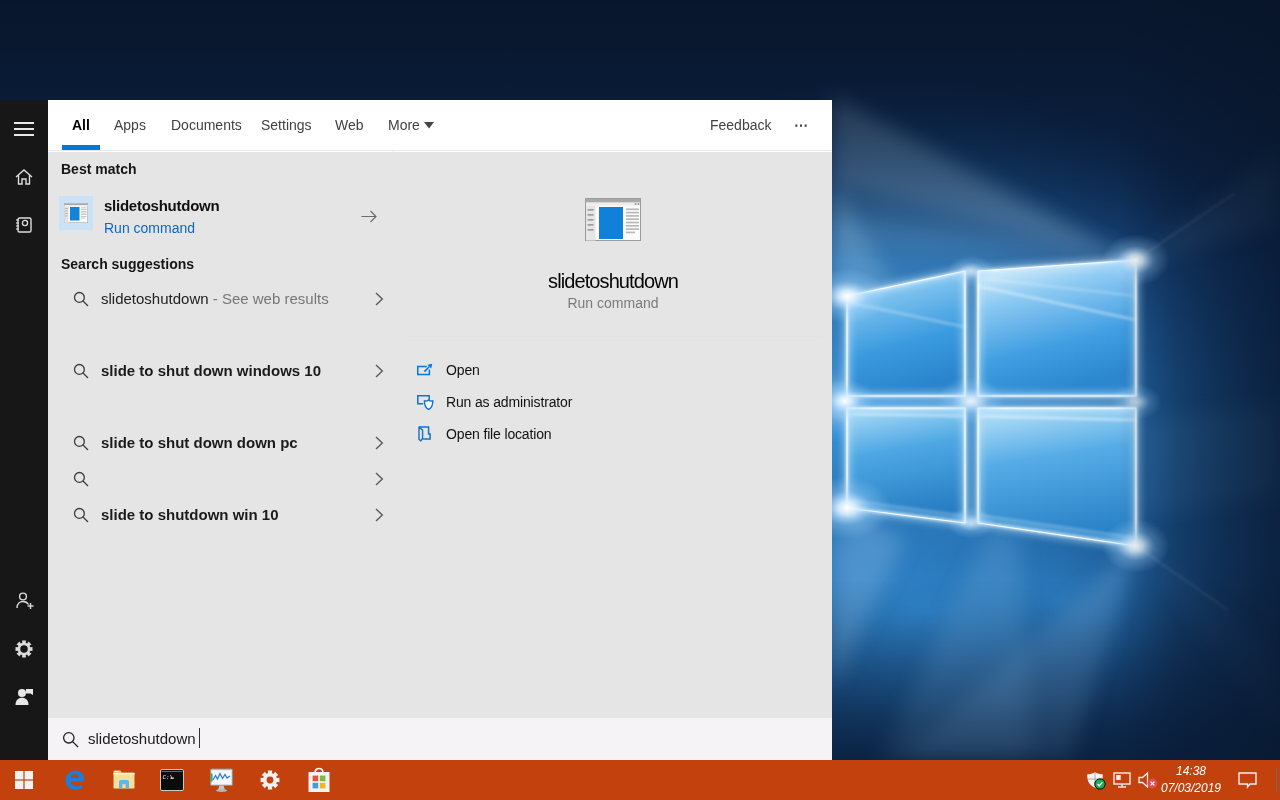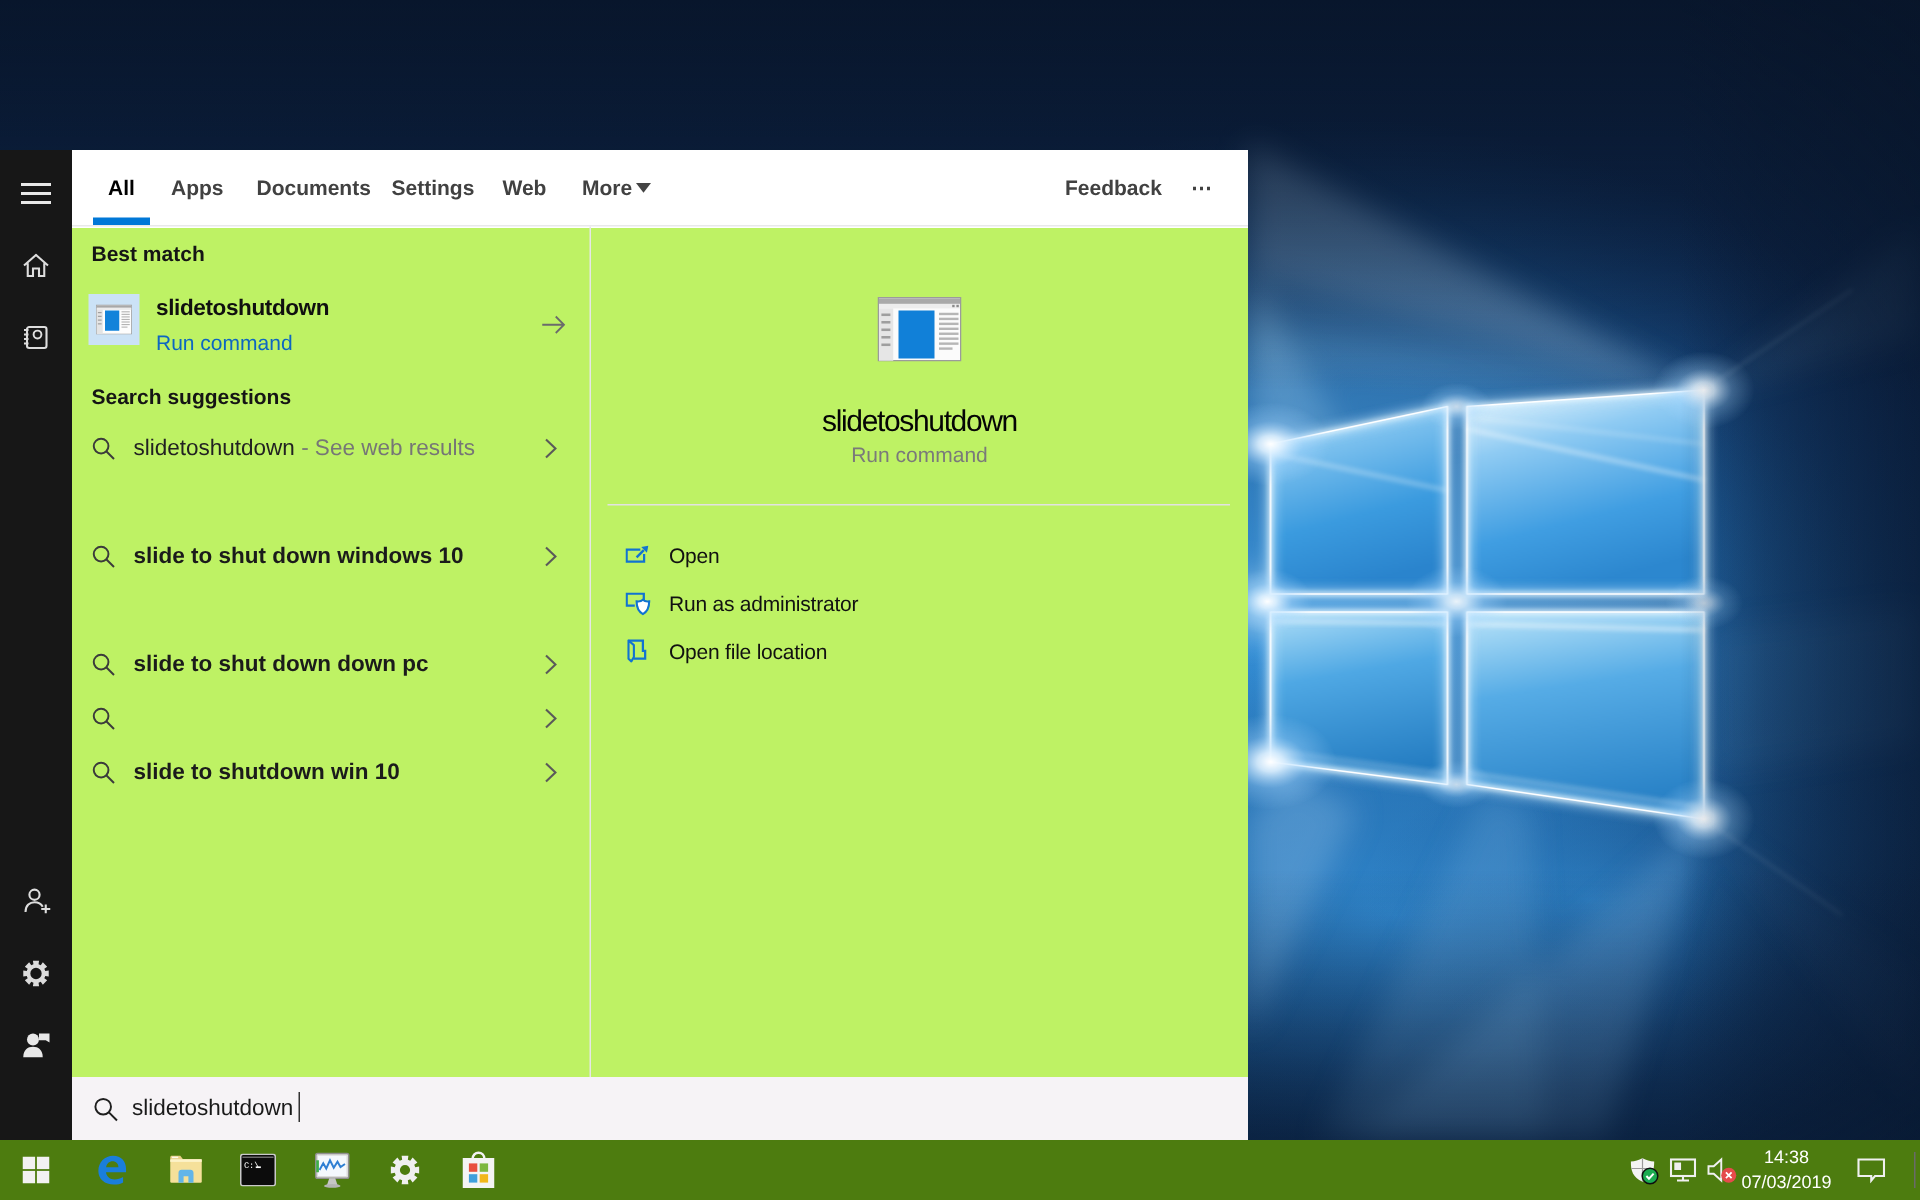--- a/index.html
+++ b/index.html
@@ -8,48 +8,48 @@
   #stage { position:absolute; top:0; left:0; width:1280px; height:800px; }
   .abs { position:absolute; }
 
   
   #wall { position:absolute; top:0; left:0; width:1280px; height:800px; }
 
   
   #rail { position:absolute; left:0; top:100px; width:48px; height:660px; background:#171717; }
 
   
-  #panel { position:absolute; left:48px; top:100px; width:784px; height:660px; background:#bef264; }
+  #panel { position:absolute; left:48px; top:100px; width:784px; height:660px; background:#e5e5e5; }
   #tabs { position:absolute; left:0; top:0; width:784px; height:52px; background:#fff; }
-  .tab { position:absolute; top:17px; font-size:14px; color:#414141;font-weight:bold; }
+  .tab { position:absolute; top:17px; font-size:14px; color:#414141; }
   .tab.sel { color:#000; font-weight:bold; }
   #tabul { position:absolute; left:14px; top:45px; width:38px; height:5px; background:#0078d7; }
   #vdiv { position:absolute; left:345px; top:51px; width:1px; height:567px; background:#e6e6e6; }
 
   .h14 { font-size:14px; font-weight:bold; color:#151515; }
-  .sg-row { position:absolute; left:0; width:345px; height:36px; }
+  .sg-row { position:absolute; left:12px; width:345px; height:36px; }
   .sg-text { position:absolute; left:41px; top:9px; font-size:15px; font-weight:bold; color:#1b1b1b; white-space:nowrap; }
   .sg-ico { position:absolute; left:13px; top:10px; }
   .sg-chev { position:absolute; left:314px; top:11px; }
 
   
   #rtitle { position:absolute; left:346px; top:169px; width:438px; text-align:center;
      font-size:20px; letter-spacing:-0.9px; line-height:24px; color:#050505; }
   #rsub { position:absolute; left:346px; top:195px; width:438px; text-align:center;
      font-size:14px; color:#7a7a7a; }
   #rhr { position:absolute; left:357px; top:236px; width:415px; height:1px; background:#e2e2e2; }
   .act-text { position:absolute; left:398px; font-size:14px; letter-spacing:-0.15px; color:#111;text-align:center; }
 
   
   #sbox { position:absolute; left:48px; top:718px; width:784px; height:42px; background:#f6f3f6; }
   #sbox-text { position:absolute; left:40px; top:12px; font-size:15px; color:#1a1a1a; }
   #cursor { position:absolute; left:151px; top:10px; width:1px; height:20px; background:#333; }
 
   
-  #taskbar { position:absolute; left:0; top:760px; width:1280px; height:40px; background:#4d7c0f; }
+  #taskbar { position:absolute; left:0; top:760px; width:1280px; height:40px; background:#c2410c;font-style:italic; }
   #clock { position:absolute; left:1152px; top:3px; width:78px; text-align:center;
       color:#fff; font-size:12px; line-height:17px; }
 </style>
 </head>
 <body>
 <div id="stage">
 
 <svg id="wall" viewBox="0 0 1280 800" width="1280" height="800">
   <defs>
     <linearGradient id="bgv" x1="0" y1="0" x2="0" y2="1">

